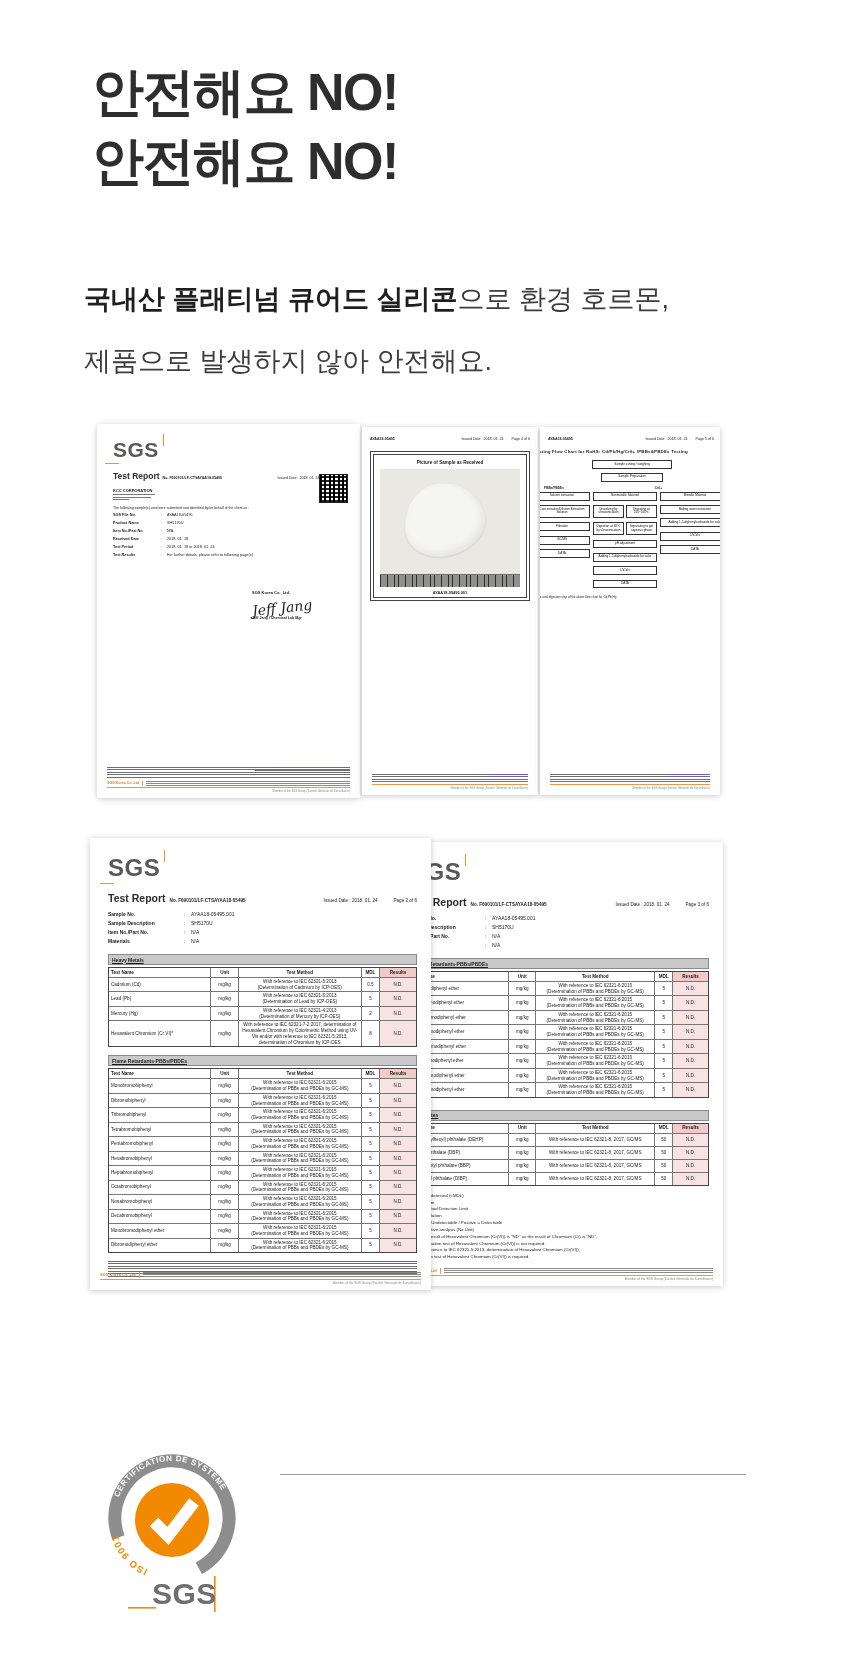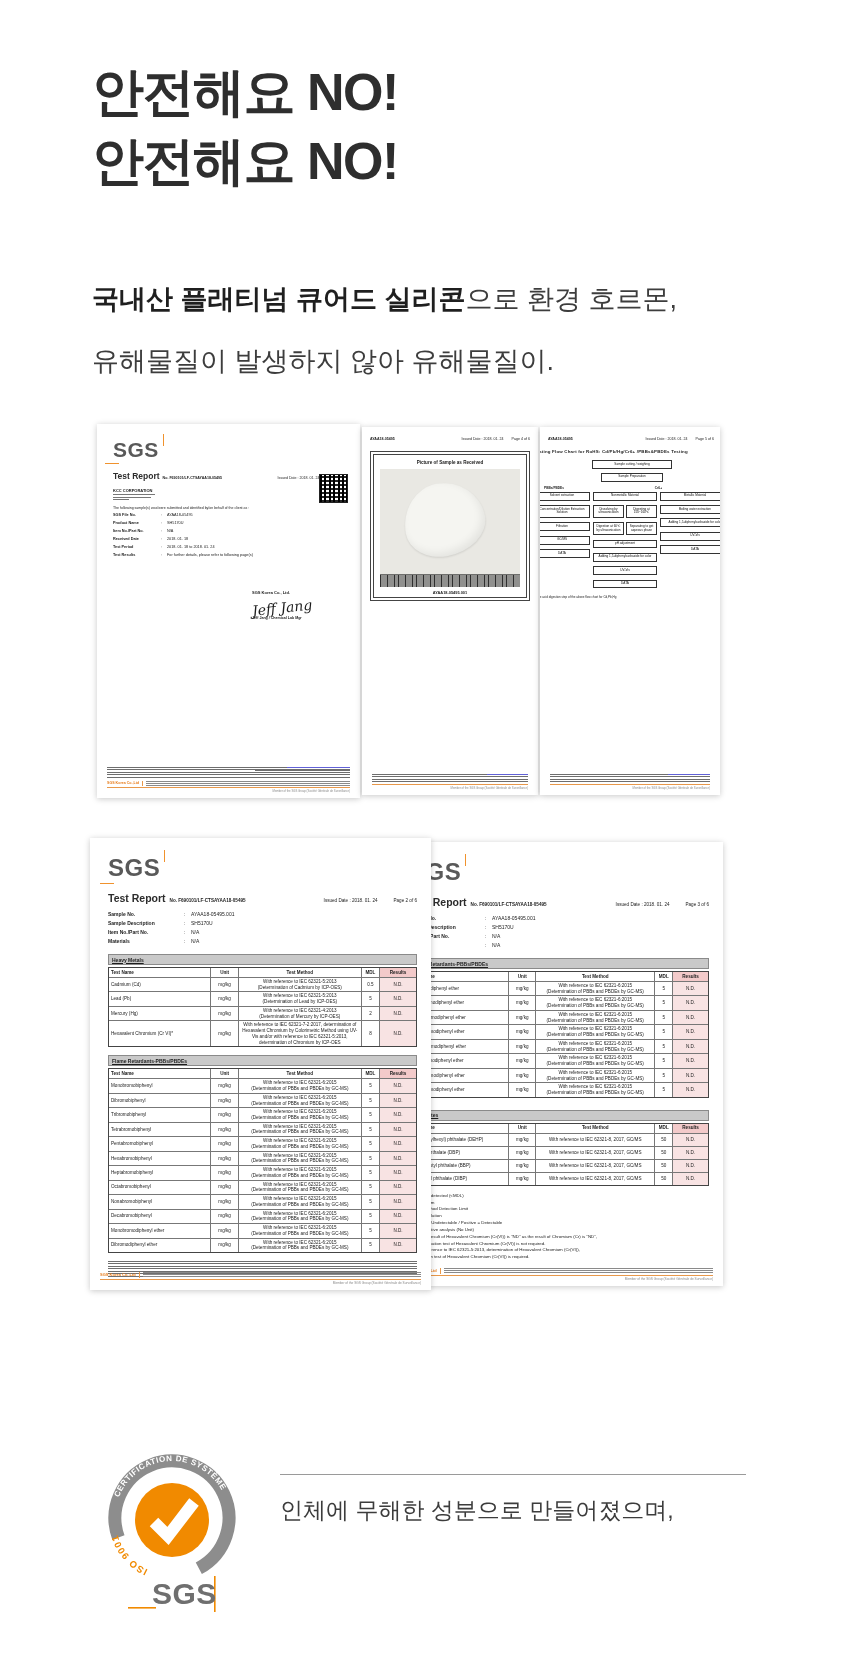--- a/index.html
+++ b/index.html
@@ -2,21 +2,21 @@
 <html><head>
 <meta charset="utf-8">
 <style>
   html,body{margin:0;padding:0;background:#fff;}
   #canvas{position:relative;width:860px;height:1672px;background:#fff;overflow:hidden;
           font-family:"Liberation Sans","DejaVu Sans",sans-serif;color:#222;}
 
   
   .hero-title{position:absolute;left:92px;top:58px;font-size:52px;line-height:1.32;
               font-weight:800;color:#2e2e2e;letter-spacing:-1.5px;}
-  .hero-sub{position:absolute;left:92px;top:281px;font-size:27px;color:#3d3d3d;}
+  .hero-sub{position:absolute;left:84px;top:281px;font-size:27px;color:#3d3d3d;}
   .hero-sub .l{margin-bottom:26px;}
   .hero-sub b{color:#1f1f1f;}
 
   
   .page{position:absolute;background:#fff;box-shadow:0 1px 6px rgba(0,0,0,.22);overflow:hidden;}
   .sgslogo{font-weight:bold;color:#595959;display:inline-block;position:relative;letter-spacing:.5px;}
   .sgslogo::before{content:"";position:absolute;left:-8px;bottom:-2px;width:14px;height:1px;background:#f0922d;}
   .sgslogo::after{content:"";position:absolute;right:-5px;top:-4px;width:1px;height:12px;background:#f0922d;}
 
   .phead{display:flex;align-items:baseline;}
@@ -138,21 +138,21 @@
 <body>
 
 <div id="canvas">
 
   <div class="hero-title">
     <div>안전해요 NO!</div>
     <div>안전해요 NO!</div>
   </div>
   <div class="hero-sub">
     <div class="l"><b>국내산 플래티넘 큐어드 실리콘</b><span>으로 환경 호르몬,</span></div>
-    <div>유해물질이 발생하지 않아 유해물질이.</div>
+    <div>제품으로 발생하지 않아 안전해요.</div>
   </div>
 
   <div id="row1">
 
     <div class="page" id="r1p1">
       <div class="p1in">
         <span class="sgslogo">SGS</span>
         <div class="phead p1head">
           <span class="trtitle">Test Report</span>
           <span class="trno">No. F690101/LF-CTSAYAA18-05495</span>
@@ -769,16 +769,15 @@
       <circle cx="82" cy="80" r="37" fill="#f18a00"></circle>
       <path d="M 64 82 L 78 96 L 104 62" stroke="#ffffff" stroke-width="12" fill="none"></path>
       <rect x="38" y="167" width="28" height="1.6" fill="#f18a00"></rect>
       <rect x="124" y="136" width="1.6" height="36" fill="#f18a00"></rect>
       <text x="62" y="164" font-size="30" font-weight="bold" fill="#6f6f6f" letter-spacing="0.5" font-family="Liberation Sans, sans-serif">SGS</text>
     </svg>
   </div>
 
   <div id="certtext">
     <div class="certdivider"></div>
-    <div class="certline">인체에 무해한 성분으로 만들어졌으며,</div>
   </div>
 
 </div>
 
 </body></html>

